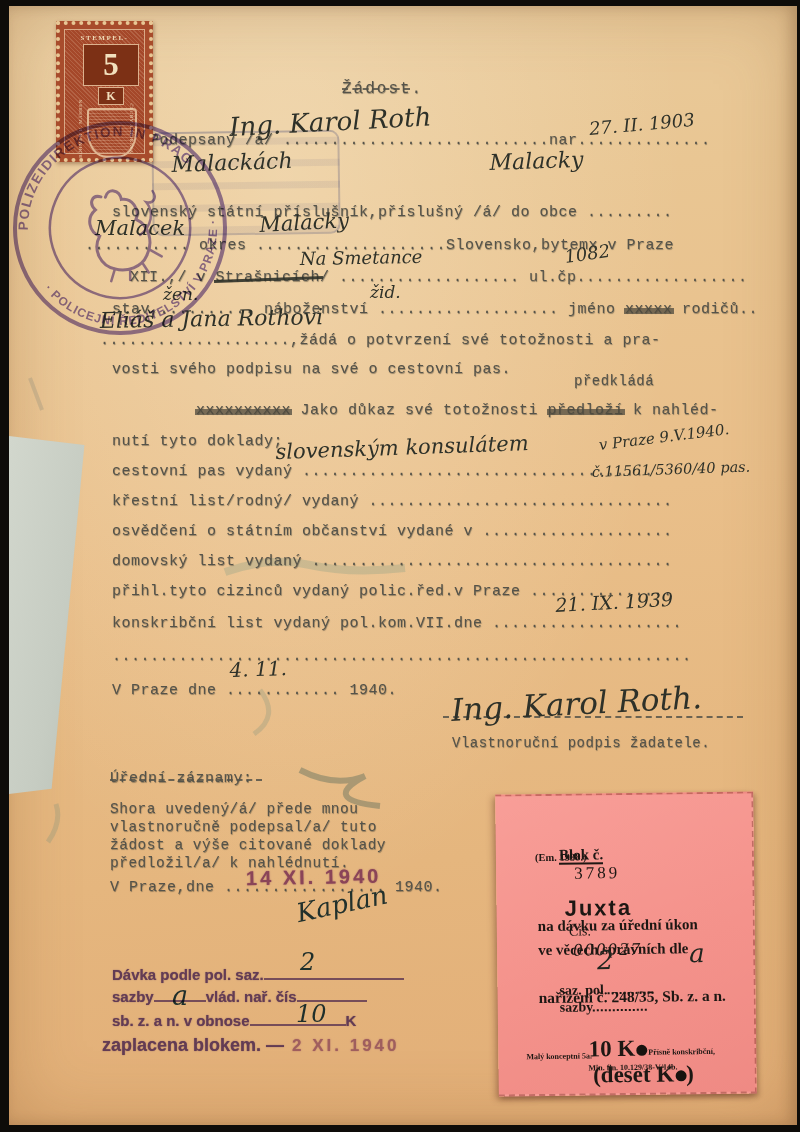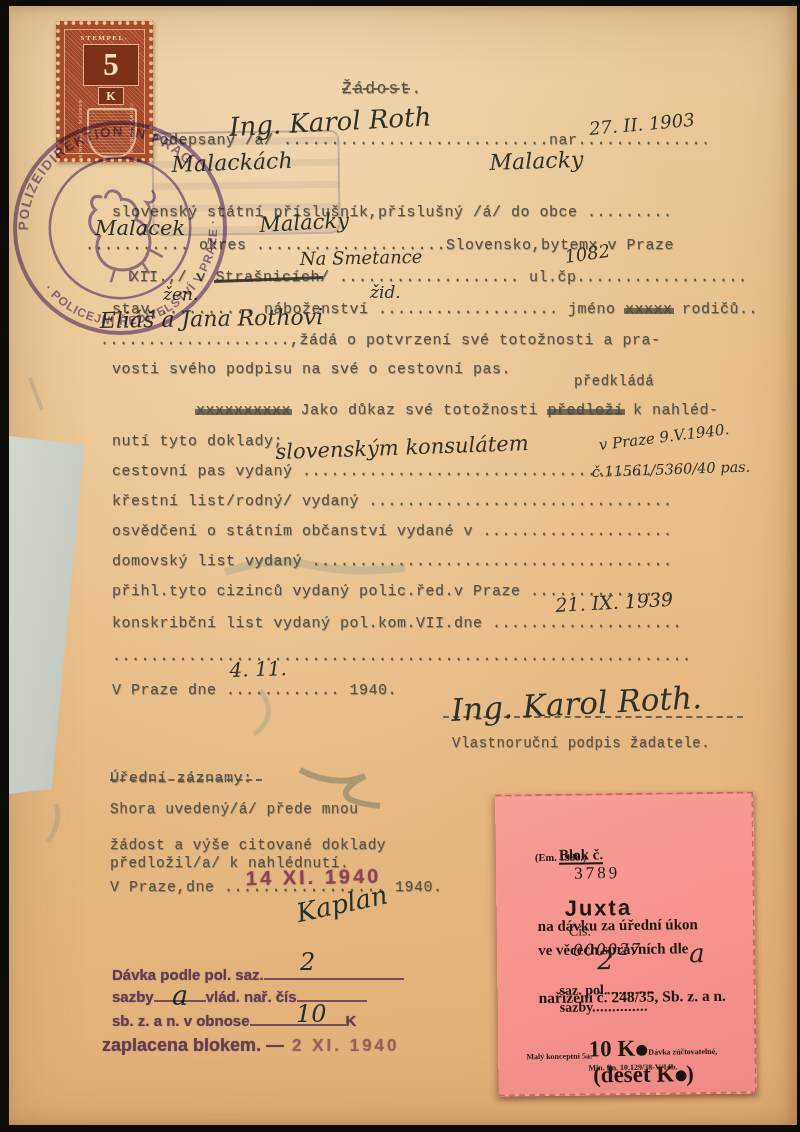--- a/index.html
+++ b/index.html
@@ -135,20 +135,21 @@
   <div class="h" style="left:556px;top:594px;font-size:19px;transform:rotate(-3deg);">21. IX. 1939</div>
   <div class="h" style="left:230px;top:658px;font-size:20px;transform:rotate(-2deg);">4. 11.</div>
 
   <div class="h" style="left:452px;top:692px;font-size:31px;transform:rotate(-3deg);">Ing. Karol Roth.</div>
   <div class="dash-ul" style="left:443px;top:716px;width:300px;"></div>
   <div class="t" style="left:452px;top:735px;font-size:14px;">Vlastnoruční podpis žadatele.</div>
 
   <div class="t" style="left:110px;top:770px;font-size:15px;">Úřední záznamy:</div>
   <div class="dash-ul" style="left:110px;top:779px;width:152px;"></div>
   <div class="t" style="left:110px;top:801px;font-size:14.5px;">Shora uvedený/á/ přede mnou</div>
+  <div class="t" style="left:110px;top:819px;font-size:14.5px;">vlastnoručně podepsal/a/ tuto</div>
   <div class="t" style="left:110px;top:837px;font-size:14.5px;">žádost a výše citované doklady</div>
   <div class="t" style="left:110px;top:855px;font-size:14.5px;">předložil/a/ k nahlédnutí.</div>
   <div class="t" style="left:110px;top:879px;">V Praze,dne ................. 1940.</div>
   <div class="pdate" style="left:246px;top:866px;font-size:20px;transform:rotate(-1deg);">14 XI. 1940</div>
   <div class="h" style="left:300px;top:898px;font-size:26px;color:#22312c;transform:rotate(-12deg);">Kaplan</div>
 
   <div class="pstamp" style="left:112px;top:966px;font-size:15px;"><span>Dávka podle pol. saz.</span><span class="frule" style="width:140px;"></span></div>
   <div class="pstamp" style="left:112px;top:988px;font-size:15px;"><span>sazby</span><span class="frule" style="width:52px;"></span><span>vlád. nař. čís</span><span class="frule" style="width:70px;"></span></div>
   <div class="pstamp" style="left:112px;top:1012px;font-size:15px;"><span>sb. z. a n. v obnose</span><span class="frule" style="width:96px;"></span><span>K</span></div>
   <div class="pstamp" style="left:102px;top:1035px;font-size:18px;">zaplacena blokem. —</div>
@@ -212,16 +213,16 @@
       <span>sazby</span><span class="dotlead" style="width:54px;"></span>
     </div>
     <div class="h" style="left:100px;top:150px;font-size:26px;color:#20251f;">2</div>
     <div class="h" style="left:192px;top:144px;font-size:26px;color:#20251f;">a</div>
     <div class="s s-bold" style="left:41px;top:193px;font-size:15.5px;">nařízení č. 248/35, Sb. z. a n.</div>
     <div class="s s-bold" style="left:56px;top:215px;font-size:23px;">
       <span>10 K</span><span class="blob"></span>
       <span style="margin-left:4px;">(deset K</span><span class="blob"></span><span>)</span>
     </div>
     <div class="s s-bold" style="left:28px;top:256px;font-size:8px;">Malý konceptní 5a.</div>
-    <div class="s s-bold" style="left:150px;top:253px;font-size:8px;">Dávka zúčtovatelné,</div>
+    <div class="s s-bold" style="left:150px;top:253px;font-size:8px;">Přísně konskribční,</div>
     <div class="s s-bold" style="left:90px;top:268px;font-size:8px;">Min. fin. 10.129/38-V/14b.</div>
   </div>
 </div>
 
 </body></html>

